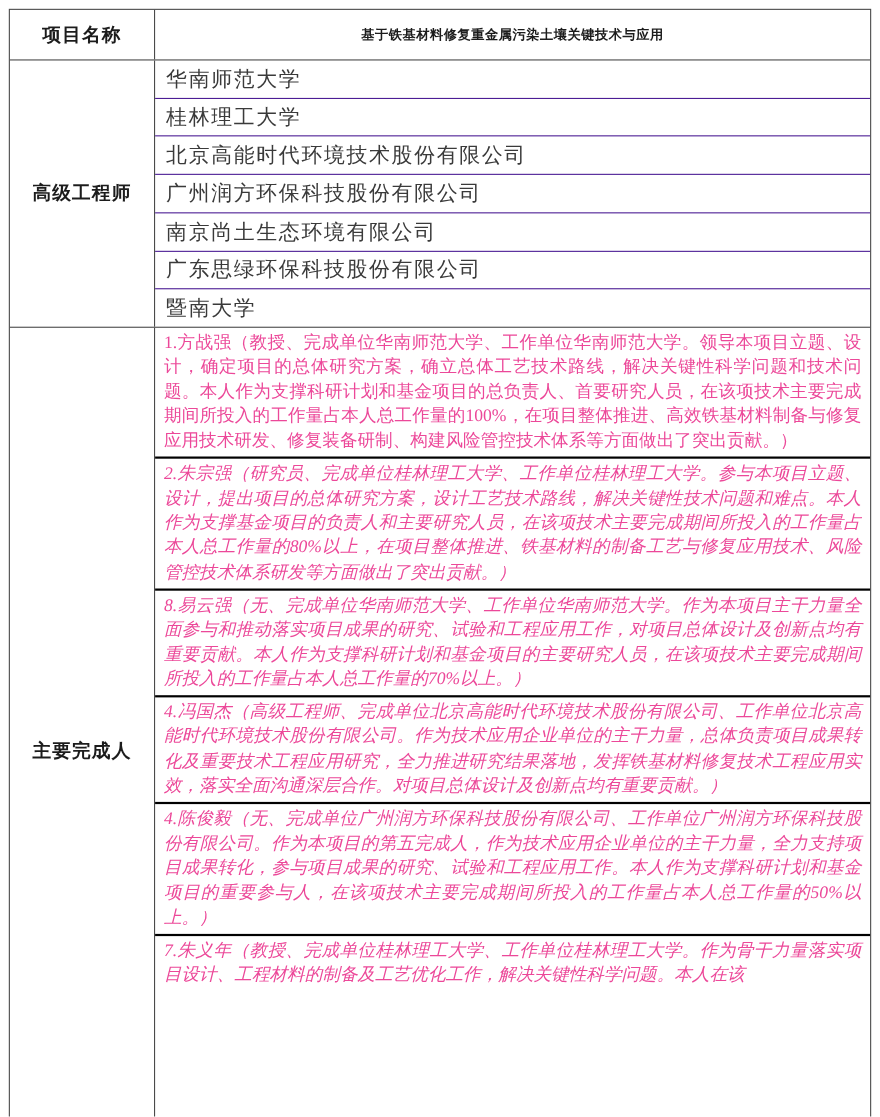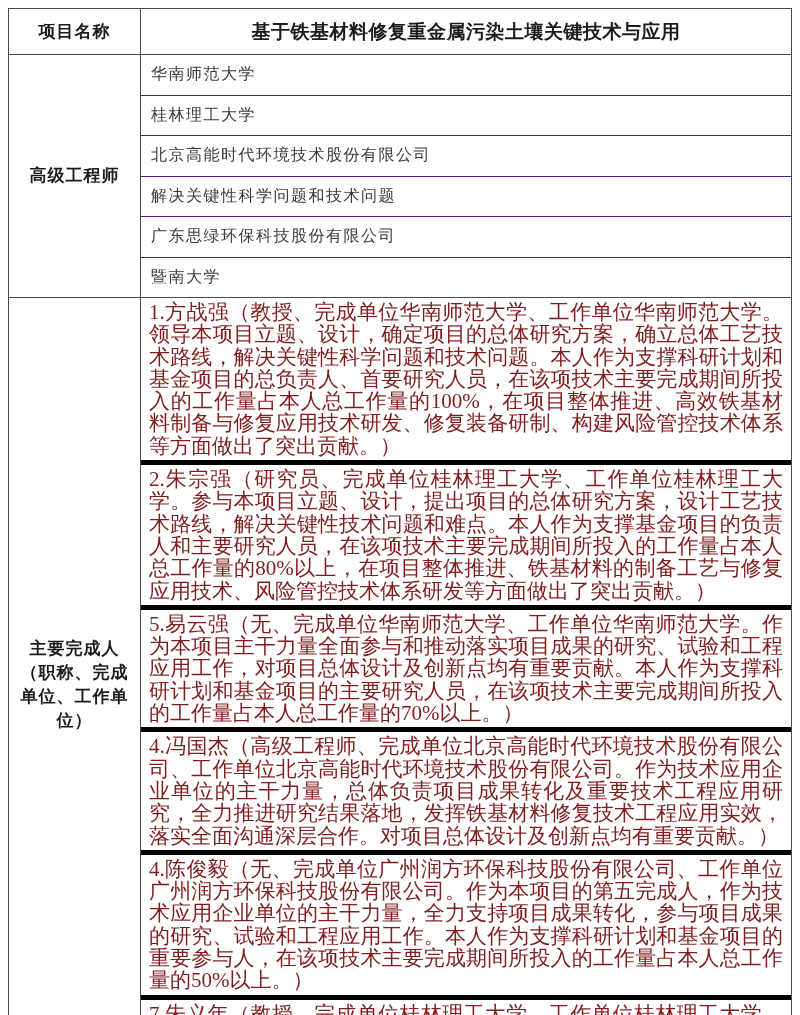--- a/index.html
+++ b/index.html
@@ -21,71 +21,71 @@
     border-right:1px solid #4a4a4a;
     display:flex; flex-direction:column; align-items:center; justify-content:center;
     font-weight:bold; color:#1c1c1c;
     font-size:17px; letter-spacing:1px;
     text-align:center; padding:4px 7px;
     line-height:24px;
   }
   .row-project { height:45px; flex:0 0 45px; }
   .title-cell {
     display:flex; align-items:center; justify-content:center;
-    font-weight:bold; color:#1c1c1c; font-size:19px; letter-spacing:0.5px;
+    font-weight:bold; color:#1c1c1c; font-size:12px; letter-spacing:0.5px;
     text-align:center; padding:0 10px;
   }
   .row-units { height:243px; flex:0 0 243px; }
   .units-list { display:flex; flex-direction:column; }
   .unit {
     flex:1 1 0; display:flex; align-items:center;
     padding:0 8px 0 10px;
-    font-size:16px; letter-spacing:1.5px; color:#3a3a3a;
+    font-size:19px; letter-spacing:1.5px; color:#3a3a3a;
   }
   .unit + .unit { border-top:1px solid #4c1d95; }
   .row-persons { flex:1 1 auto; }
   .persons-list { display:flex; flex-direction:column; }
   .person {
     padding:3px 8px 3px 8px;
-    font-size:21px; line-height:22.3px; color:#7f1d1d;
+    font-size:16px; line-height:22.3px; color:#ec4899;
     text-align:justify; text-justify:inter-character;
   }
-  .person + .person { border-top:5px solid #000000; }
+  .person + .person { border-top:2px solid #000000;font-style:italic; }
   .lbl-line { display:block; }
 </style>
 </head>
 <body>
 
 <div class="tbl">
 
   <div class="row row-project">
     <div class="cell-label">项目名称</div>
     <div class="title-cell">基于铁基材料修复重金属污染土壤关键技术与应用</div>
   </div>
 
   <div class="row row-units">
     <div class="cell-label">高级工程师</div>
     <div class="units-list">
       <div class="unit">华南师范大学</div>
       <div class="unit">桂林理工大学</div>
       <div class="unit">北京高能时代环境技术股份有限公司</div>
-      <div class="unit">解决关键性科学问题和技术问题</div>
+      <div class="unit">广州润方环保科技股份有限公司</div>
+      <div class="unit">南京尚土生态环境有限公司</div>
       <div class="unit">广东思绿环保科技股份有限公司</div>
       <div class="unit">暨南大学</div>
     </div>
   </div>
 
   <div class="row row-persons">
     <div class="cell-label">
       <span class="lbl-line">主要完成人</span>
-      <span class="lbl-line">（职称、完成单位、工作单位）</span>
     </div>
     <div class="persons-list">
       <div class="person">1.方战强（教授、完成单位华南师范大学、工作单位华南师范大学。领导本项目立题、设计，确定项目的总体研究方案，确立总体工艺技术路线，解决关键性科学问题和技术问题。本人作为支撑科研计划和基金项目的总负责人、首要研究人员，在该项技术主要完成期间所投入的工作量占本人总工作量的100%，在项目整体推进、高效铁基材料制备与修复应用技术研发、修复装备研制、构建风险管控技术体系等方面做出了突出贡献。）</div>
       <div class="person">2.朱宗强（研究员、完成单位桂林理工大学、工作单位桂林理工大学。参与本项目立题、设计，提出项目的总体研究方案，设计工艺技术路线，解决关键性技术问题和难点。本人作为支撑基金项目的负责人和主要研究人员，在该项技术主要完成期间所投入的工作量占本人总工作量的80%以上，在项目整体推进、铁基材料的制备工艺与修复应用技术、风险管控技术体系研发等方面做出了突出贡献。）</div>
-      <div class="person">5.易云强（无、完成单位华南师范大学、工作单位华南师范大学。作为本项目主干力量全面参与和推动落实项目成果的研究、试验和工程应用工作，对项目总体设计及创新点均有重要贡献。本人作为支撑科研计划和基金项目的主要研究人员，在该项技术主要完成期间所投入的工作量占本人总工作量的70%以上。）</div>
+      <div class="person">8.易云强（无、完成单位华南师范大学、工作单位华南师范大学。作为本项目主干力量全面参与和推动落实项目成果的研究、试验和工程应用工作，对项目总体设计及创新点均有重要贡献。本人作为支撑科研计划和基金项目的主要研究人员，在该项技术主要完成期间所投入的工作量占本人总工作量的70%以上。）</div>
       <div class="person">4.冯国杰（高级工程师、完成单位北京高能时代环境技术股份有限公司、工作单位北京高能时代环境技术股份有限公司。作为技术应用企业单位的主干力量，总体负责项目成果转化及重要技术工程应用研究，全力推进研究结果落地，发挥铁基材料修复技术工程应用实效，落实全面沟通深层合作。对项目总体设计及创新点均有重要贡献。）</div>
       <div class="person">4.陈俊毅（无、完成单位广州润方环保科技股份有限公司、工作单位广州润方环保科技股份有限公司。作为本项目的第五完成人，作为技术应用企业单位的主干力量，全力支持项目成果转化，参与项目成果的研究、试验和工程应用工作。本人作为支撑科研计划和基金项目的重要参与人，在该项技术主要完成期间所投入的工作量占本人总工作量的50%以上。）</div>
       <div class="person">7.朱义年（教授、完成单位桂林理工大学、工作单位桂林理工大学。作为骨干力量落实项目设计、工程材料的制备及工艺优化工作，解决关键性科学问题。本人在该</div>
     </div>
   </div>
 
 </div>
 
 </body></html>

